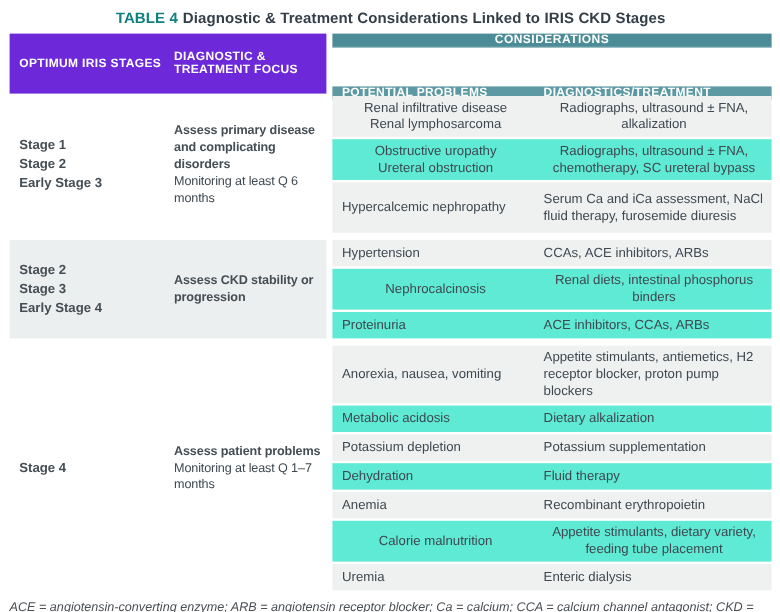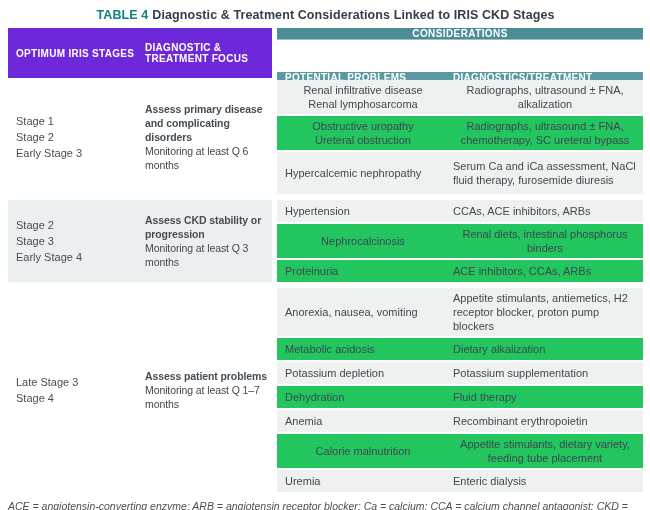--- a/index.html
+++ b/index.html
@@ -54,29 +54,29 @@
   .subhead .sc2 { flex: 1; padding-left: 8px; }
 
   
   .group { display: flex; margin-bottom: 6px; }
   .group:last-of-type { margin-bottom: 0; }
   .left-panel {
     display: flex; align-items: center;
     font-size: 11px;
   }
   .left-panel.shaded { background: #ECEFEF; }
-  .stages { width: 130px; padding-left: 8px; font-weight: normal; color: #454E55; line-height: 16px; }
+  .stages { width: 130px; padding-left: 8px; font-weight: bold; color: #454E55; line-height: 16px; }
   .focus  { width: 134px; padding-left: 7px; padding-right: 3px; font-size: 10.5px; letter-spacing: -0.1px; line-height: 14px; }
   .focus .fb { font-weight: bold; color: #454E55; }
 
   .rows { flex: 1; display: flex; flex-direction: column; }
   .row { display: flex; align-items: center; margin-bottom: 2px; }
   .row:last-child { margin-bottom: 0; }
   .row.light { background: #EFF1F1; }
-  .row.dark  { background: #22c55e; }
+  .row.dark  { background: #5eead4; }
   .h22 { min-height: 22px; } .h30 { min-height: 30px; text-align: center; } .h42 { min-height: 42px; }
   .problem {
     width: 168px; flex: 0 0 168px;
     padding: 3px 4px 3px 8px;
     font-size: 11px; line-height: 14px;
     white-space: pre-line;
   }
   .treatment {
     flex: 1;
     padding: 3px 6px 3px 8px;
@@ -150,21 +150,20 @@
 
     <div class="group">
       <div class="left-panel left-w shaded">
         <div class="stages">
           <div>Stage 2</div>
           <div>Stage 3</div>
           <div>Early Stage 4</div>
         </div>
         <div class="focus">
           <div class="fb">Assess CKD stability or progression</div>
-          <div>Monitoring at least Q 3 months</div>
         </div>
       </div>
       <div class="gutter"></div>
       <div class="rows right-w">
         <div class="row light h22">
           <div class="problem">Hypertension</div>
           <div class="treatment">CCAs, ACE inhibitors, ARBs</div>
         </div>
         <div class="row dark h30">
           <div class="problem">Nephrocalcinosis</div>
@@ -173,21 +172,20 @@
         <div class="row dark h22">
           <div class="problem">Proteinuria</div>
           <div class="treatment">ACE inhibitors, CCAs, ARBs</div>
         </div>
       </div>
     </div>
 
     <div class="group">
       <div class="left-panel left-w">
         <div class="stages">
-          <div>Late Stage 3</div>
           <div>Stage 4</div>
         </div>
         <div class="focus">
           <div class="fb">Assess patient problems</div>
           <div>Monitoring at least Q 1–7 months</div>
         </div>
       </div>
       <div class="gutter"></div>
       <div class="rows right-w">
         <div class="row light h42">

